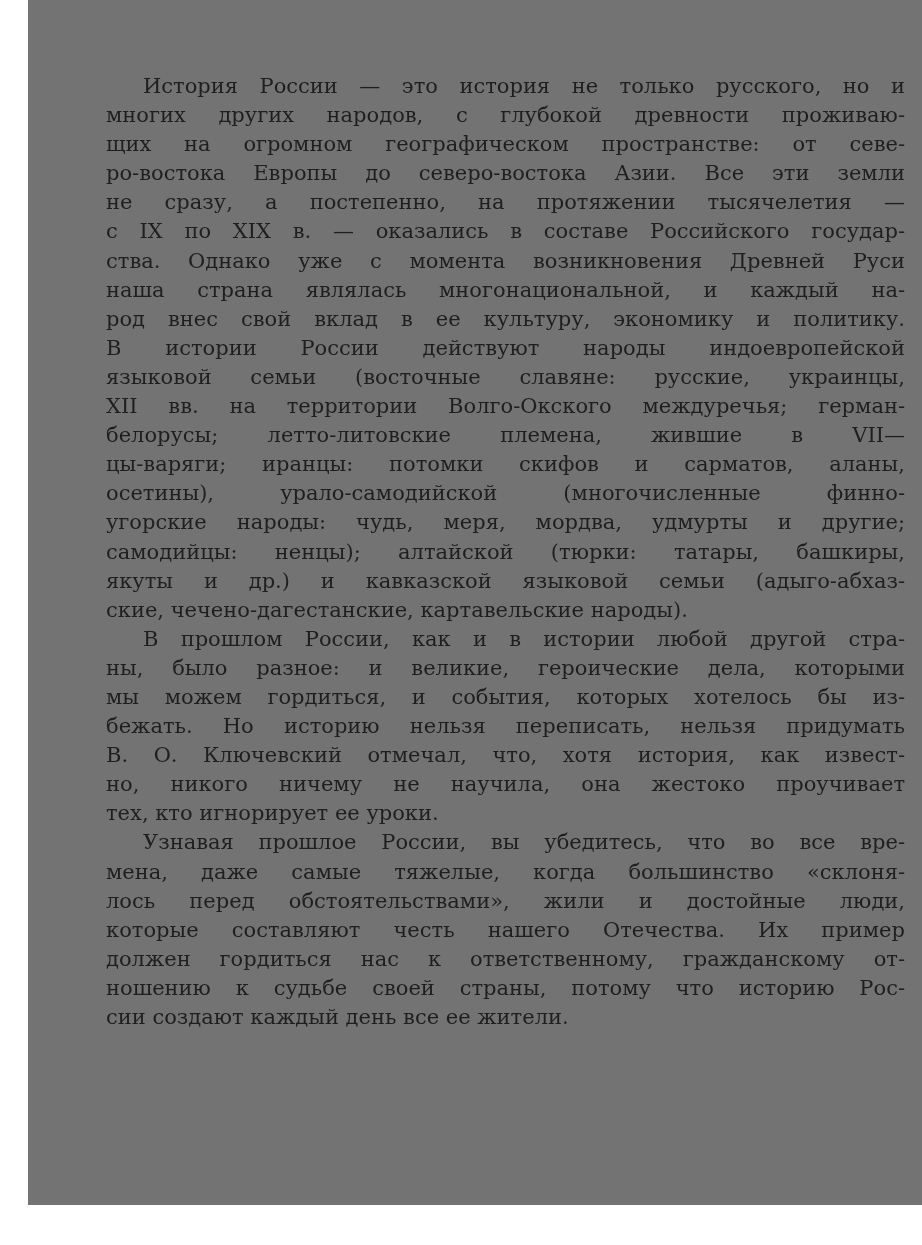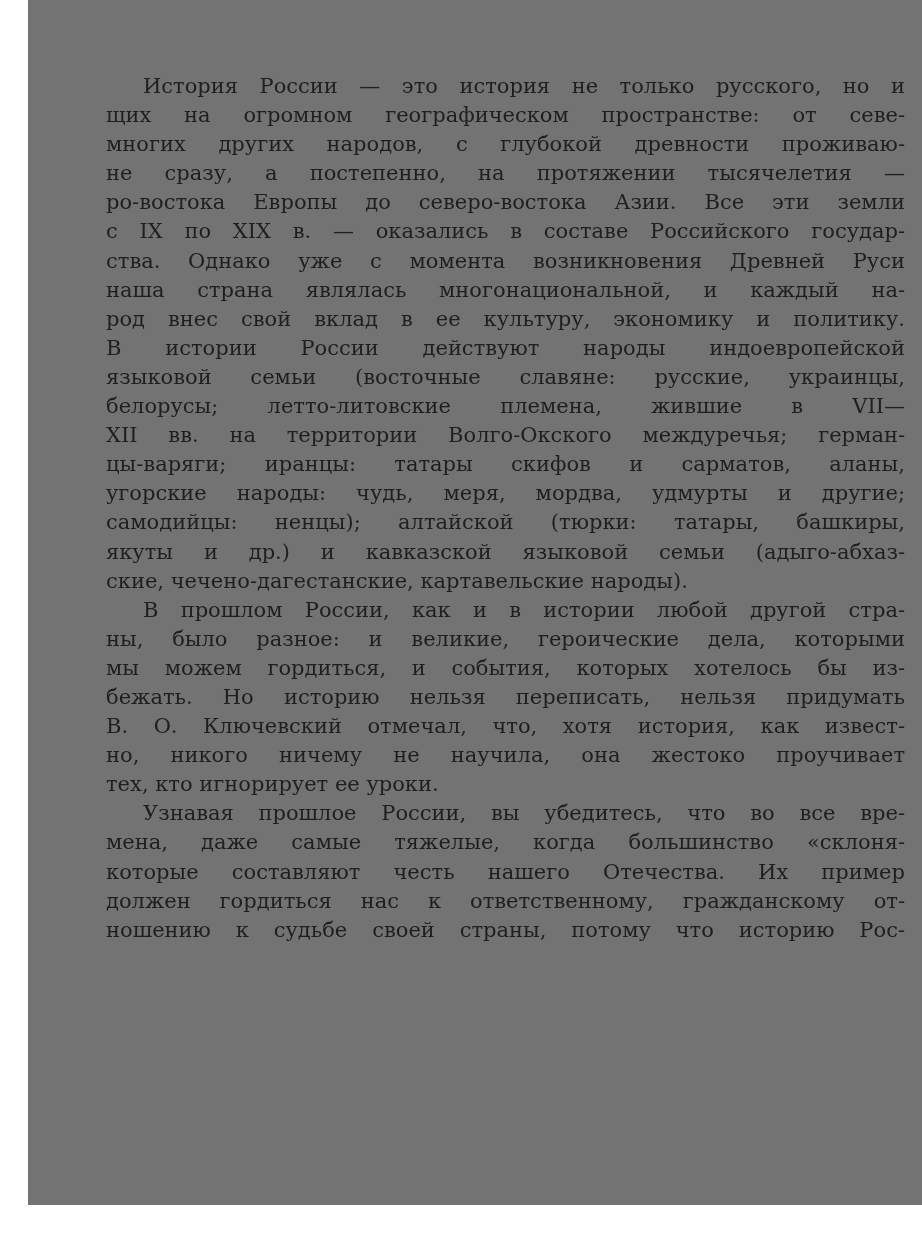--- a/index.html
+++ b/index.html
@@ -51,53 +51,56 @@
   }
 </style>
 </head>
 <body>
 
 <div class="page">
   <div class="text-block">
 
     <div class="para">
       <div class="ln ind">История России — это история не только русского, но и</div>
+      <div class="ln">многих других народов, с глубокой древности проживаю-</div>
       <div class="ln">щих на огромном географическом пространстве: от севе-</div>
-      <div class="ln">многих других народов, с глубокой древности проживаю-</div>
+      <div class="ln">ро-востока Европы до северо-востока Азии. Все эти земли</div>
       <div class="ln">не сразу, а постепенно, на протяжении тысячелетия —</div>
-      <div class="ln">ро-востока Европы до северо-востока Азии. Все эти земли</div>
       <div class="ln">с IX по XIX в. — оказались в составе Российского государ-</div>
       <div class="ln">ства. Однако уже с момента возникновения Древней Руси</div>
       <div class="ln">наша страна являлась многонациональной, и каждый на-</div>
       <div class="ln">род внес свой вклад в ее культуру, экономику и политику.</div>
       <div class="ln">В истории России действуют народы индоевропейской</div>
       <div class="ln">языковой семьи (восточные славяне: русские, украинцы,</div>
+      <div class="ln">XII вв. на территории Волго-Окского междуречья; герман-</div>
       <div class="ln">белорусы; летто-литовские племена, жившие в VII—</div>
-      <div class="ln">XII вв. на территории Волго-Окского междуречья; герман-</div>
-      <div class="ln">цы-варяги; иранцы: татары скифов и сарматов, аланы,</div>
+      <div class="ln">цы-варяги; иранцы: потомки скифов и сарматов, аланы,</div>
+      <div class="ln">осетины), урало-самодийской (многочисленные финно-</div>
       <div class="ln">угорские народы: чудь, меря, мордва, удмурты и другие;</div>
       <div class="ln">самодийцы: ненцы); алтайской (тюрки: татары, башкиры,</div>
       <div class="ln">якуты и др.) и кавказской языковой семьи (адыго-абхаз-</div>
       <div class="ln last">ские, чечено-дагестанские, картавельские народы).</div>
     </div>
 
     <div class="para">
       <div class="ln ind">В прошлом России, как и в истории любой другой стра-</div>
       <div class="ln">ны, было разное: и великие, героические дела, которыми</div>
       <div class="ln">мы можем гордиться, и события, которых хотелось бы из-</div>
       <div class="ln">бежать. Но историю нельзя переписать, нельзя придумать</div>
       <div class="ln">В. О. Ключевский отмечал, что, хотя история, как извест-</div>
       <div class="ln">но, никого ничему не научила, она жестоко проучивает</div>
       <div class="ln last">тех, кто игнорирует ее уроки.</div>
     </div>
 
     <div class="para">
       <div class="ln ind">Узнавая прошлое России, вы убедитесь, что во все вре-</div>
       <div class="ln">мена, даже самые тяжелые, когда большинство «склоня-</div>
+      <div class="ln">лось перед обстоятельствами», жили и достойные люди,</div>
       <div class="ln">которые составляют честь нашего Отечества. Их пример</div>
       <div class="ln">должен гордиться нас к ответственному, гражданскому от-</div>
       <div class="ln">ношению к судьбе своей страны, потому что историю Рос-</div>
+      <div class="ln last">сии создают каждый день все ее жители.</div>
     </div>
 
   </div>
 
   <div class="artifact"></div>
 </div>
 
 </body></html>

